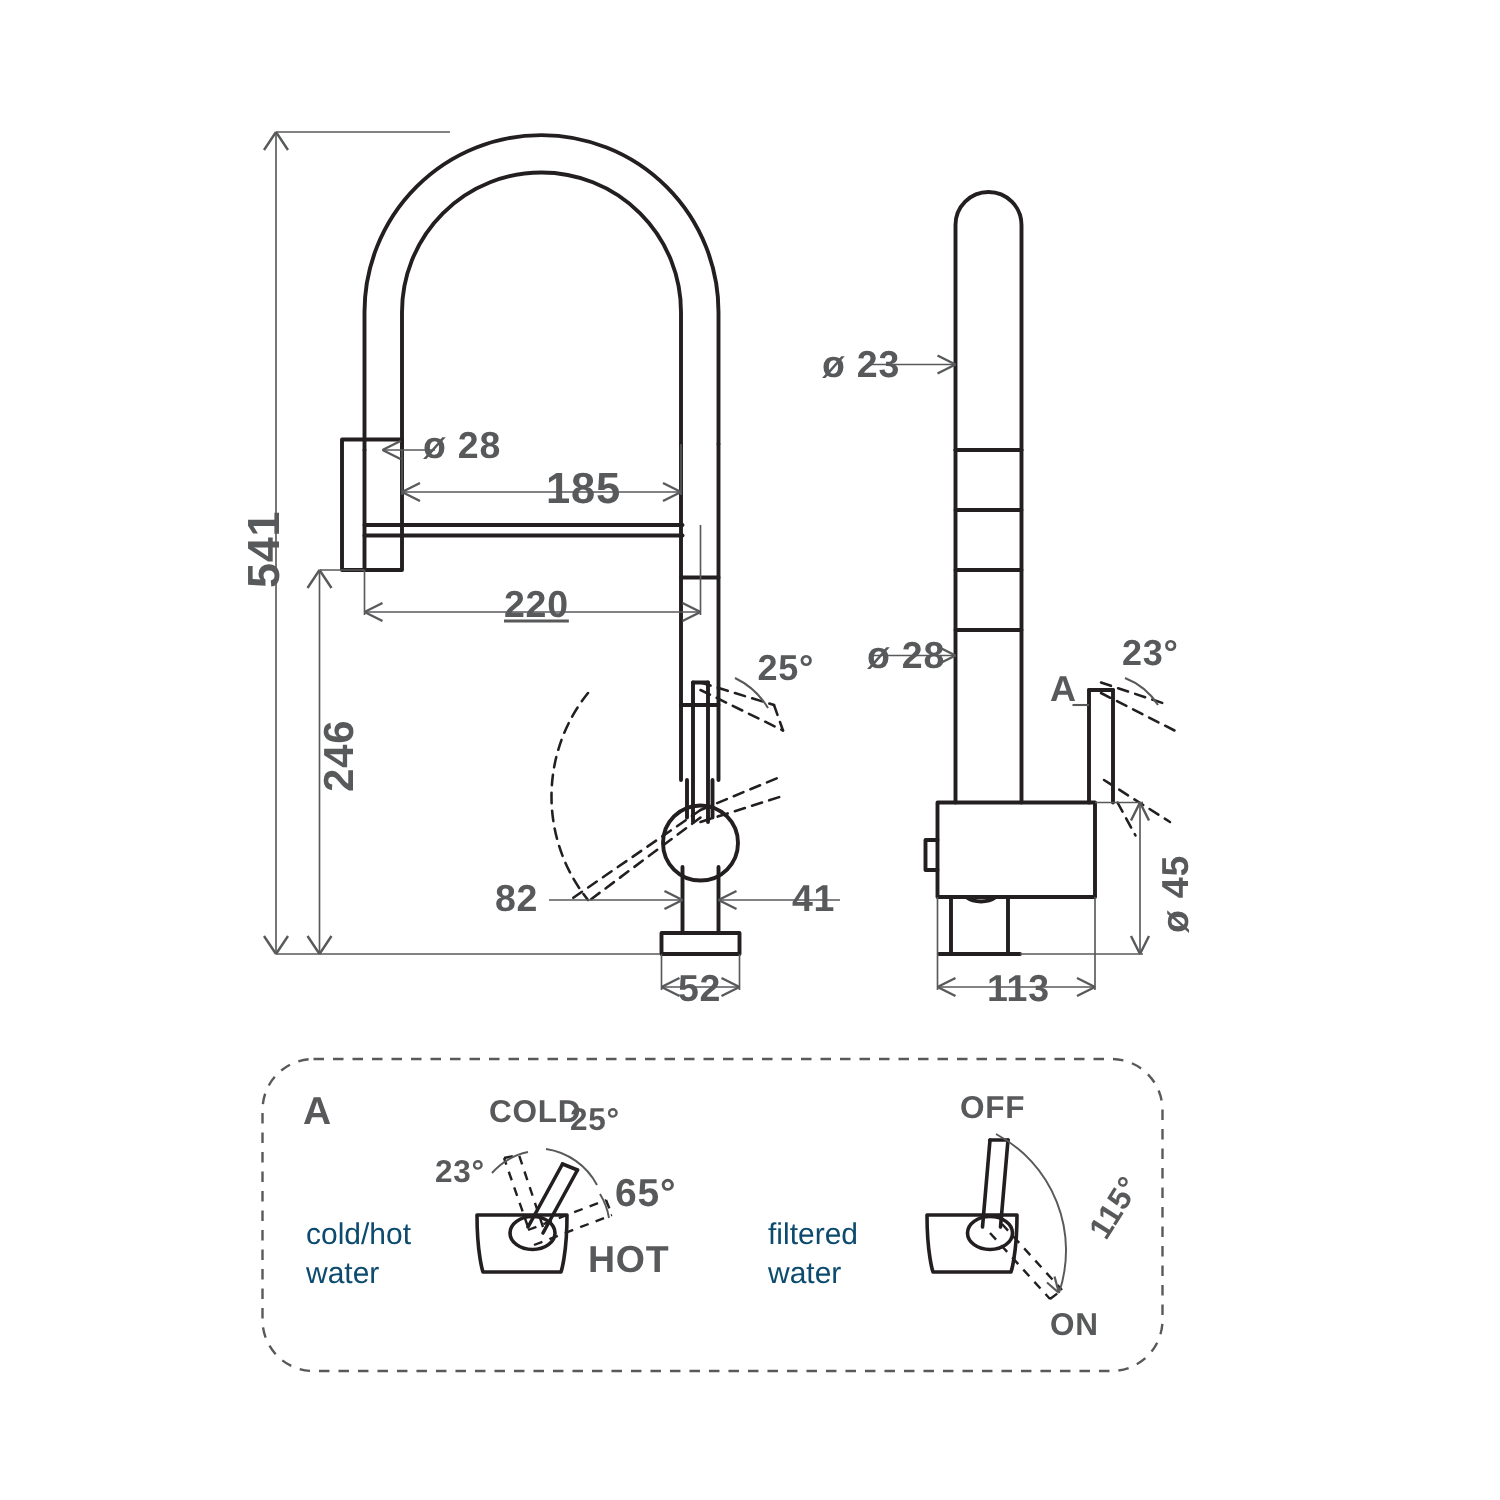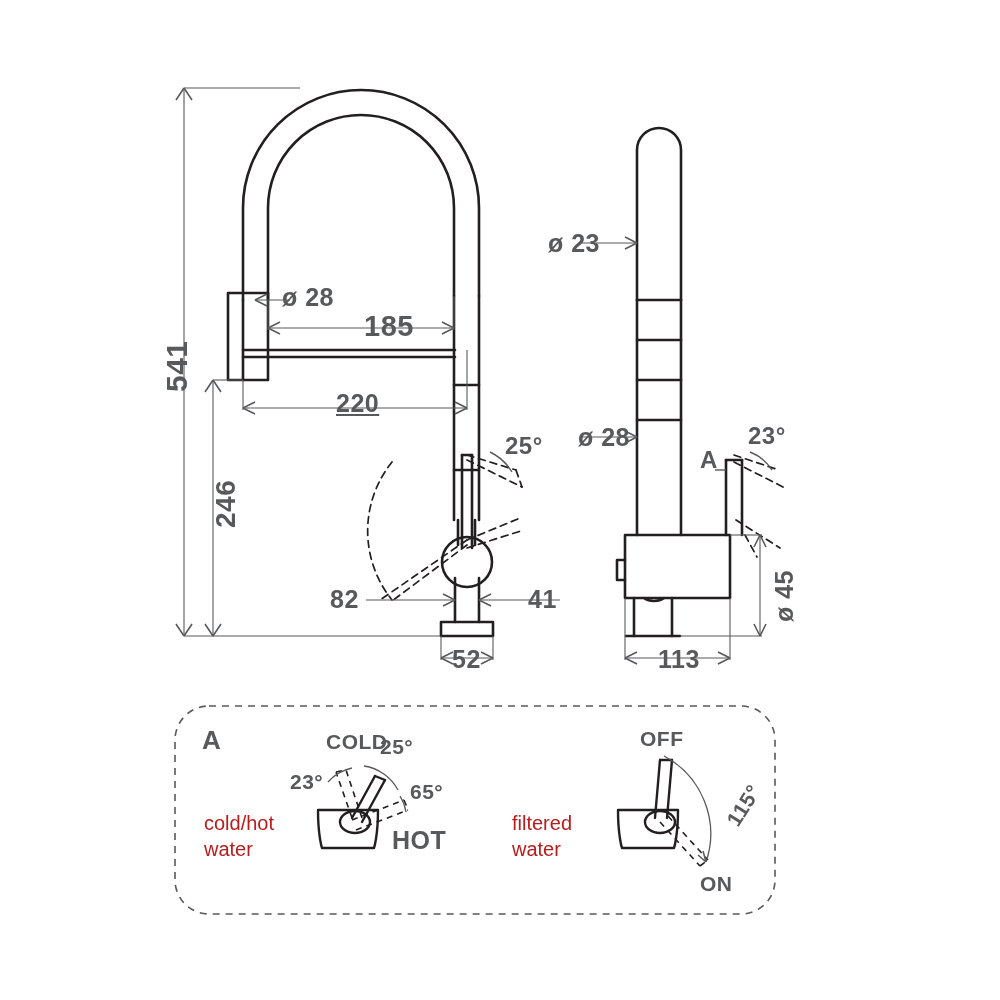--- a/index.html
+++ b/index.html
@@ -14,21 +14,21 @@
   svg{display:block;}
   .dimtext{
     position:absolute;
     font-weight:bold;
     color:#58595b;
     white-space:nowrap;
     letter-spacing:0.5px;
   }
   .lbl{
     position:absolute;
-    color:#b91c1c;
+    color:#0c4a6e;
     white-space:nowrap;
   }
   .rot90{transform:rotate(-90deg);transform-origin:left top;}
   .rotneg{transform:rotate(-58deg);transform-origin:left top;}
 </style>
 </head>
 <body>
 
 <div id="stage">
 
@@ -215,21 +215,21 @@
 
   <div class="dimtext" style="left:202px;top:725px;font-size:26px;">A</div>
 
   <div class="lbl" style="left:204px;top:812px;font-size:20px;">cold/hot</div>
   <div class="lbl" style="left:204px;top:838px;font-size:20px;">water</div>
 
   <div class="dimtext" style="left:326px;top:730px;font-size:21px;">COLD</div>
   <div class="dimtext" style="left:392px;top:826px;font-size:25px;">HOT</div>
   <div class="dimtext" style="left:290px;top:770px;font-size:21px;">23°</div>
   <div class="dimtext" style="left:380px;top:735px;font-size:21px;">25°</div>
-  <div class="dimtext" style="left:410px;top:780px;font-size:21px;">65°</div>
+  <div class="dimtext" style="left:410px;top:780px;font-size:26px;">65°</div>
 
   <div class="lbl" style="left:512px;top:812px;font-size:20px;">filtered</div>
   <div class="lbl" style="left:512px;top:838px;font-size:20px;">water</div>
 
   <div class="dimtext" style="left:640px;top:727px;font-size:21px;">OFF</div>
   <div class="dimtext" style="left:700px;top:872px;font-size:21px;">ON</div>
   <div class="dimtext rotneg" style="left:722px;top:818px;font-size:21px;">115°</div>
 
 </div>
 

